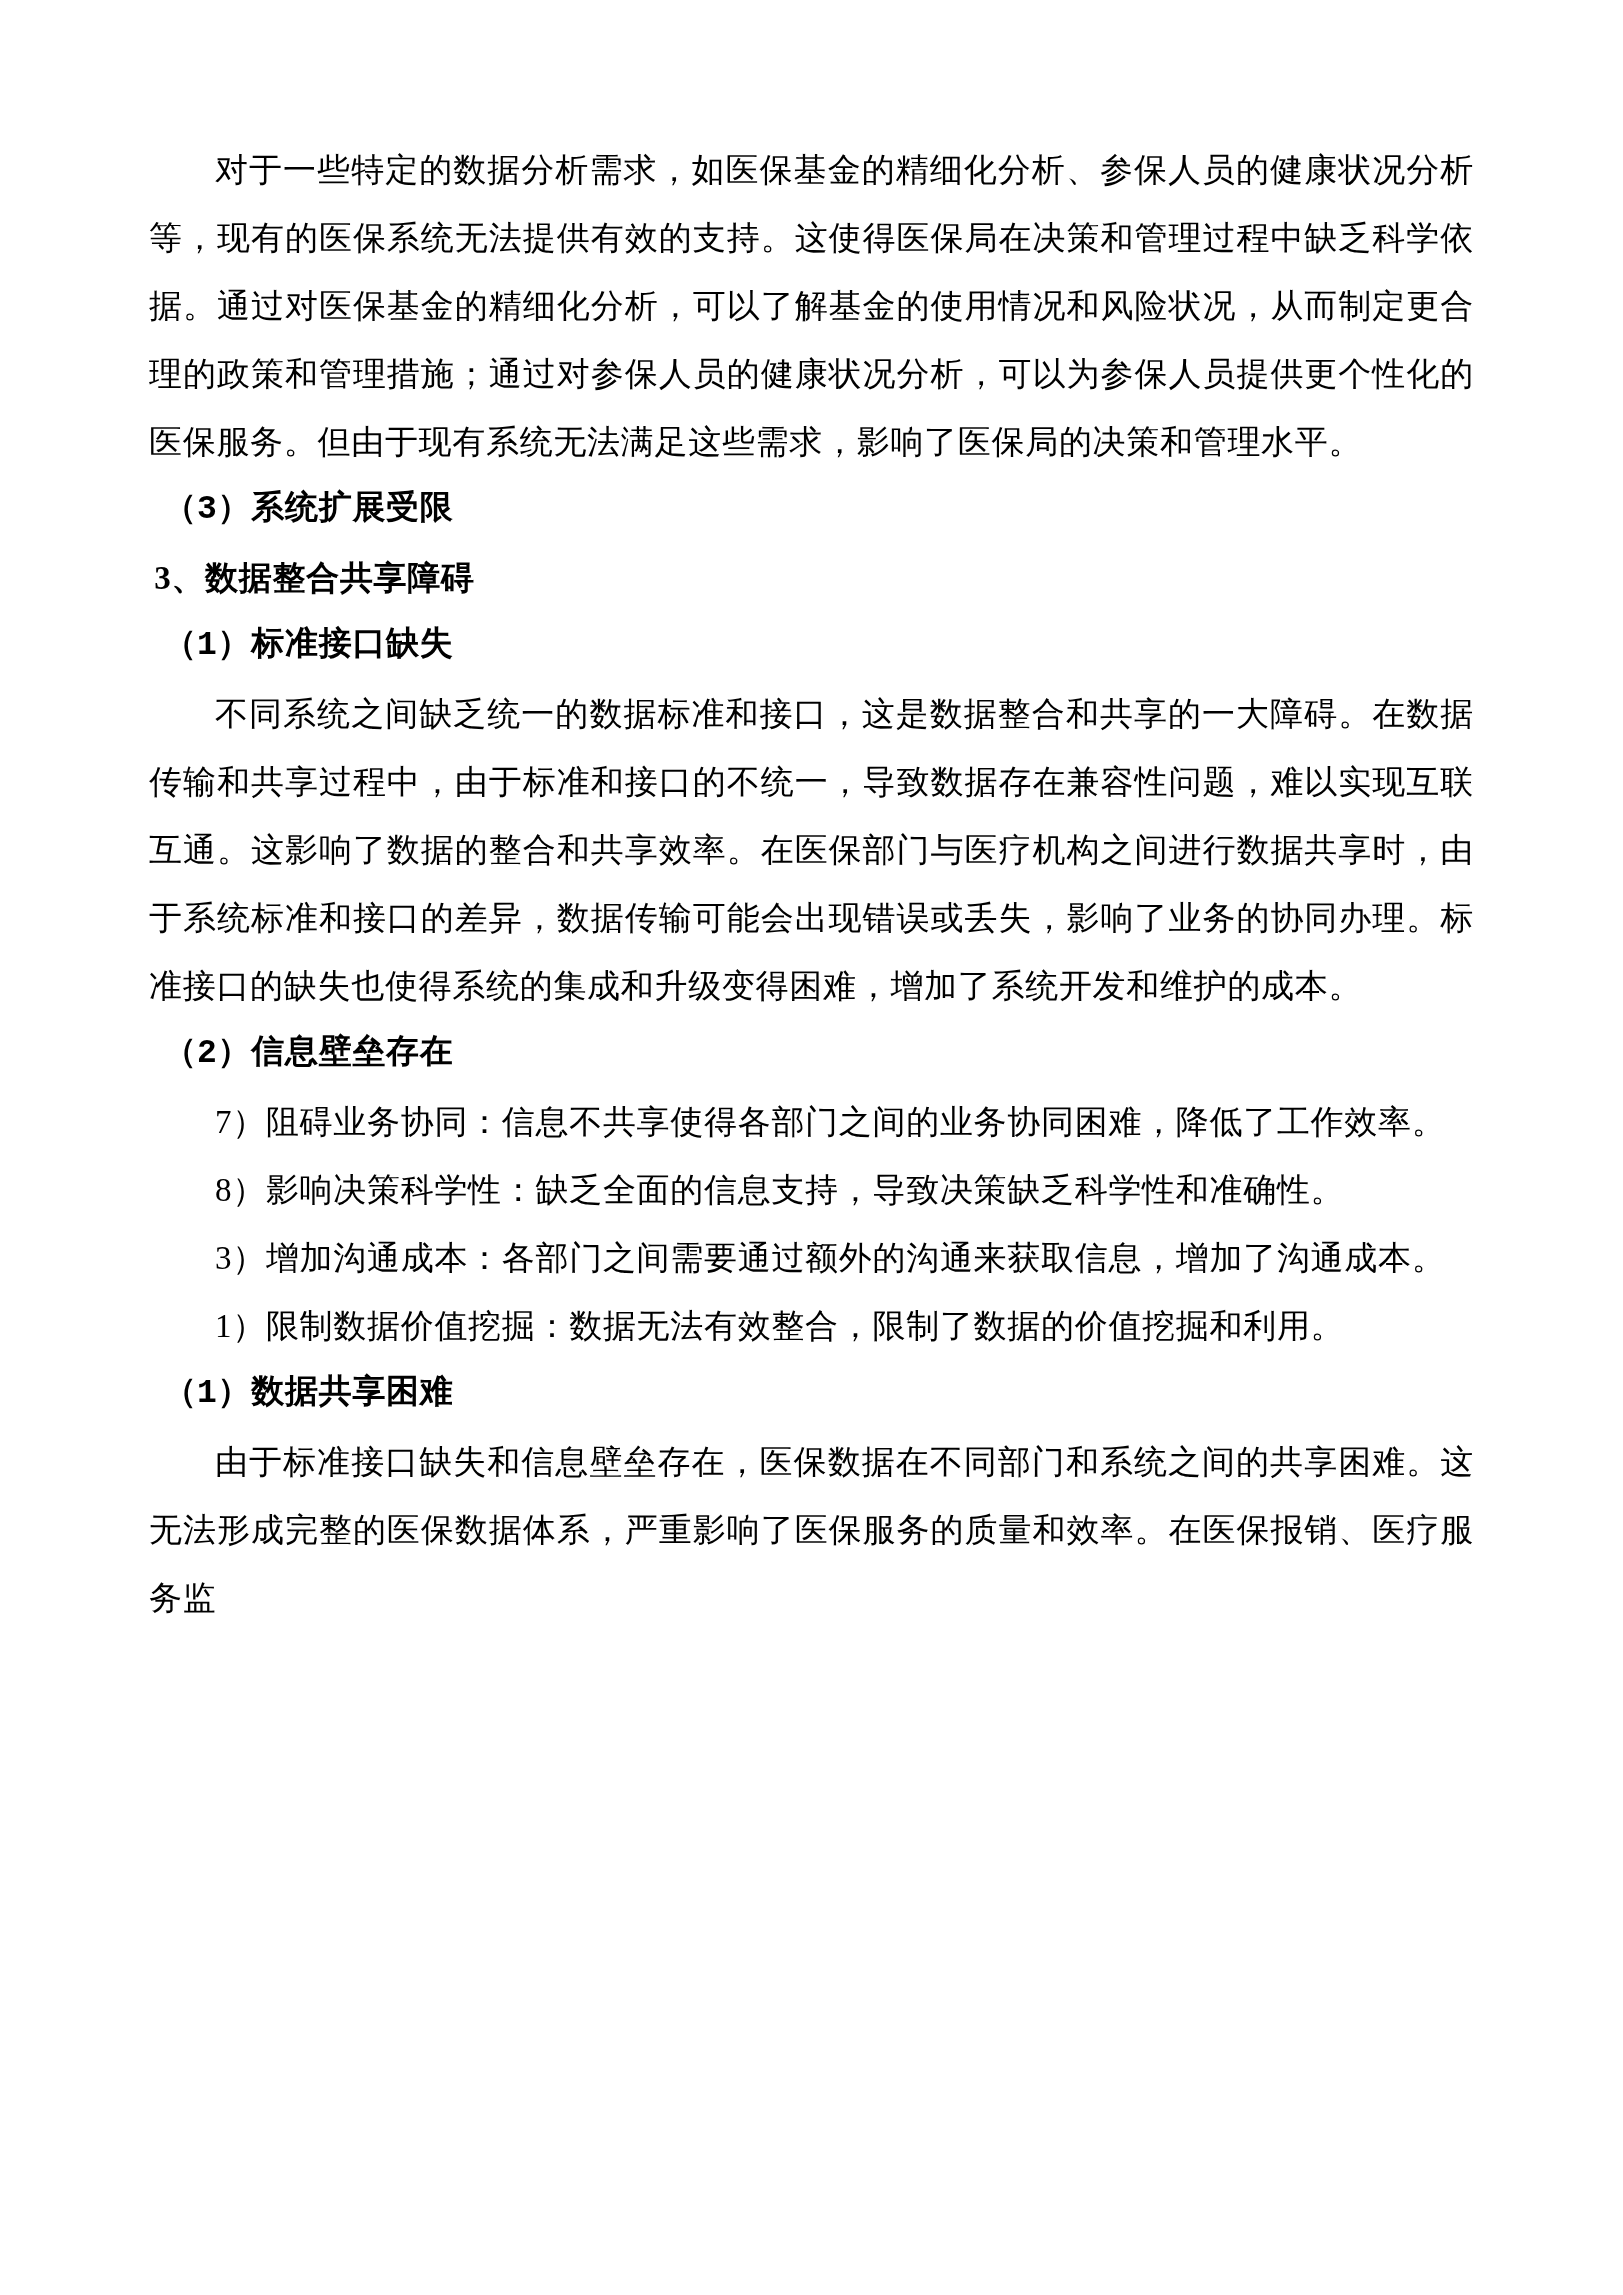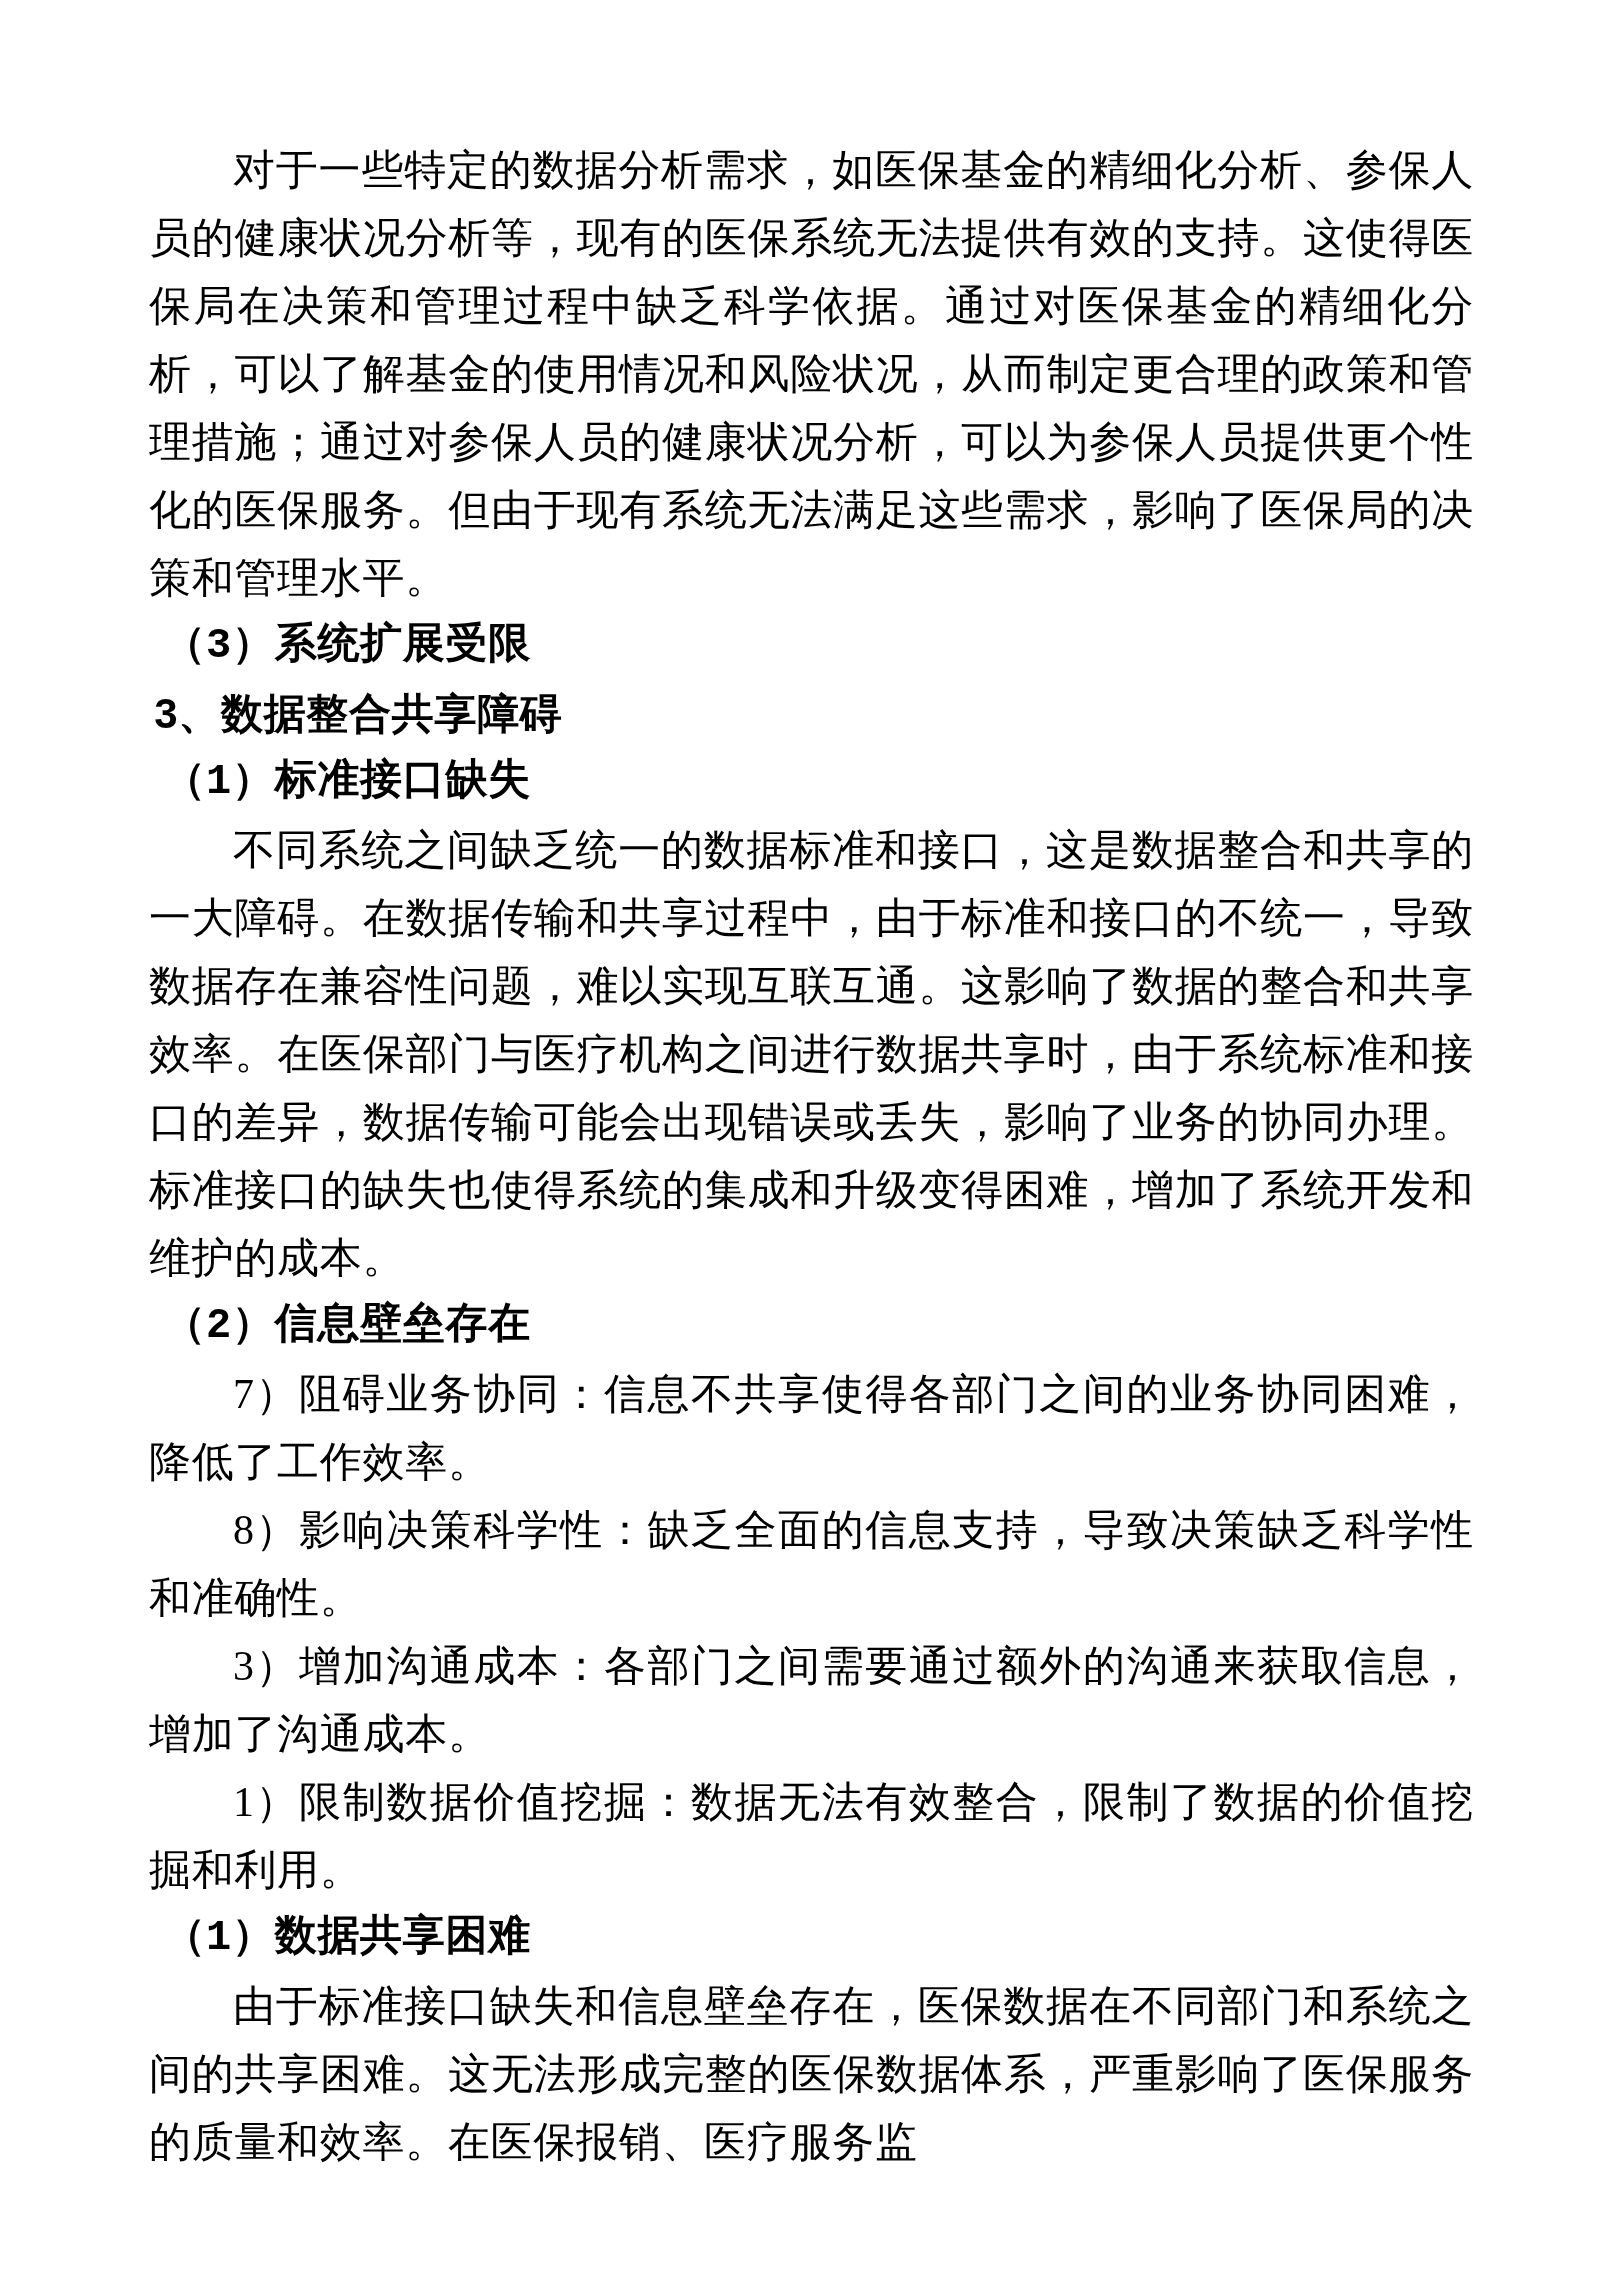--- a/index.html
+++ b/index.html
@@ -18,31 +18,31 @@
   }
   .content {
     position: absolute;
     left: 149px;
     top: 136px;
     width: 1325px;
   }
   .block {
     margin: 0;
     padding: 0;
-    font-size: 42px;
+    font-size: 33px;
     line-height: 68px;
     letter-spacing: 0.7px;
   }
   .para {
     text-indent: 2em;
     text-align: justify;
     text-justify: inter-character;
   }
   .h-num {
-    font-family: Liberation Sans, sans-serif;
+    font-family: Liberation Serif, serif;
     font-weight: 700;
     padding-left: 5.2px;
   }
   .h-paren {
     font-family: Liberation Mono, monospace;
     font-weight: 700;
     padding-left: 14.4px;
   }
   .li {
     text-indent: 2em;

